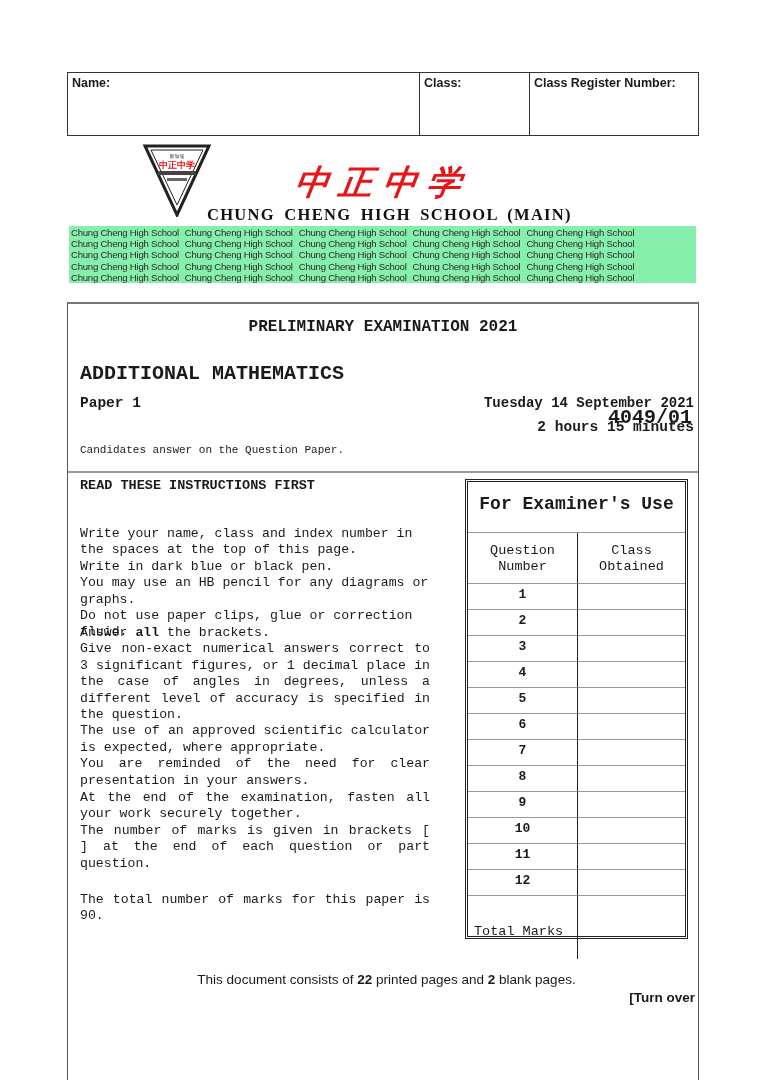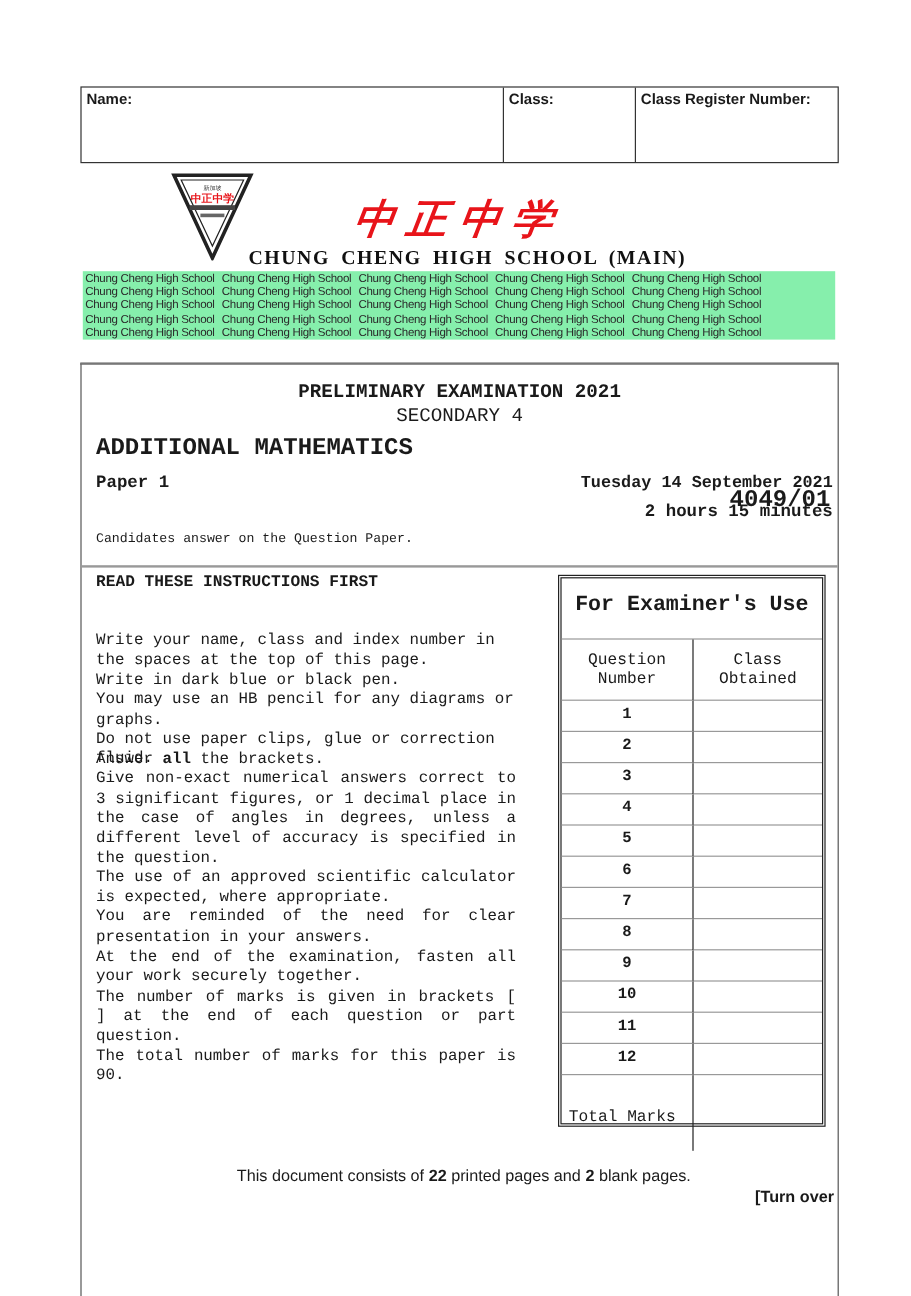--- a/index.html
+++ b/index.html
@@ -32,21 +32,21 @@
   .t-dur { position:absolute; right:4px; top:115px; font-size:14.5px; font-weight:bold; }
   .t-cand { position:absolute; left:12px; top:140px; font-size:11px; }
   .divider { position:absolute; left:0; right:0; top:167px; height:0; border-top:2px solid #999; }
 
   .instr-title { position:absolute; left:12px; top:174px; font-size:13.5px; font-weight:bold; }
   .instr { position:absolute; left:12px; width:350px; font-size:13.2px; line-height:16.4px; text-align:justify; }
   .instr p { margin:0; }
   .i1 { top:222px; }
   .i2 { top:321px; }
   .i3 { top:486px; }
-  .i4 { top:568px; }
+  .i4 { top:588px; }
 
   
   .exam { position:absolute; left:397px; top:175px; width:223px; height:460px; border:3px double #222; box-sizing:border-box; }
   .exam-title { height:51px; border-bottom:1px solid #999; text-align:center; font-size:18px; font-weight:bold; padding-top:12px; box-sizing:border-box; }
   .exam-grid { display:grid; grid-template-columns:110px 1fr; }
   .exam-grid > div { box-sizing:border-box; border-bottom:1px solid #999; }
   .exam-grid .qc { border-right:1px solid #222; text-align:center; }
   .hdr { height:51px; font-size:13.5px; line-height:15.5px; text-align:center; padding-top:10px; }
   .qrow { height:26px; font-size:13px; font-weight:bold; padding-top:3px; }
   .mrow { height:26px; }
@@ -82,21 +82,20 @@
 <div class="banner" id="banner">
     <div class="row"><span>Chung Cheng High School</span><span>Chung Cheng High School</span><span>Chung Cheng High School</span><span>Chung Cheng High School</span><span>Chung Cheng High School</span></div>
     <div class="row"><span>Chung Cheng High School</span><span>Chung Cheng High School</span><span>Chung Cheng High School</span><span>Chung Cheng High School</span><span>Chung Cheng High School</span></div>
     <div class="row"><span>Chung Cheng High School</span><span>Chung Cheng High School</span><span>Chung Cheng High School</span><span>Chung Cheng High School</span><span>Chung Cheng High School</span></div>
     <div class="row"><span>Chung Cheng High School</span><span>Chung Cheng High School</span><span>Chung Cheng High School</span><span>Chung Cheng High School</span><span>Chung Cheng High School</span></div>
     <div class="row"><span>Chung Cheng High School</span><span>Chung Cheng High School</span><span>Chung Cheng High School</span><span>Chung Cheng High School</span><span>Chung Cheng High School</span></div>
   </div>
 
 <div class="frame">
   <div class="t-prelim">PRELIMINARY EXAMINATION 2021</div>
-  <div class="t-sec">SECONDARY 4</div>
   <div class="t-subject">ADDITIONAL MATHEMATICS</div>
   <div class="t-code">4049/01</div>
   <div class="t-paper">Paper 1</div>
   <div class="t-date">Tuesday 14 September 2021</div>
   <div class="t-dur">2 hours 15 minutes</div>
   <div class="t-cand">Candidates answer on the Question Paper.</div>
   <div class="divider"></div>
 
   <div class="instr-title">READ THESE INSTRUCTIONS FIRST</div>
 

